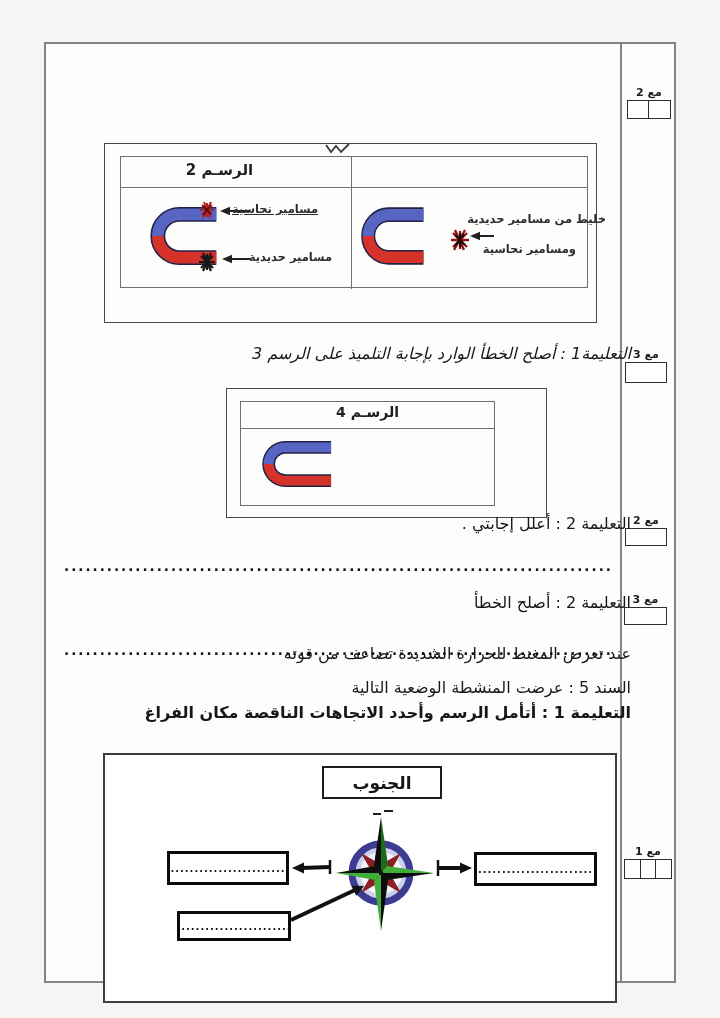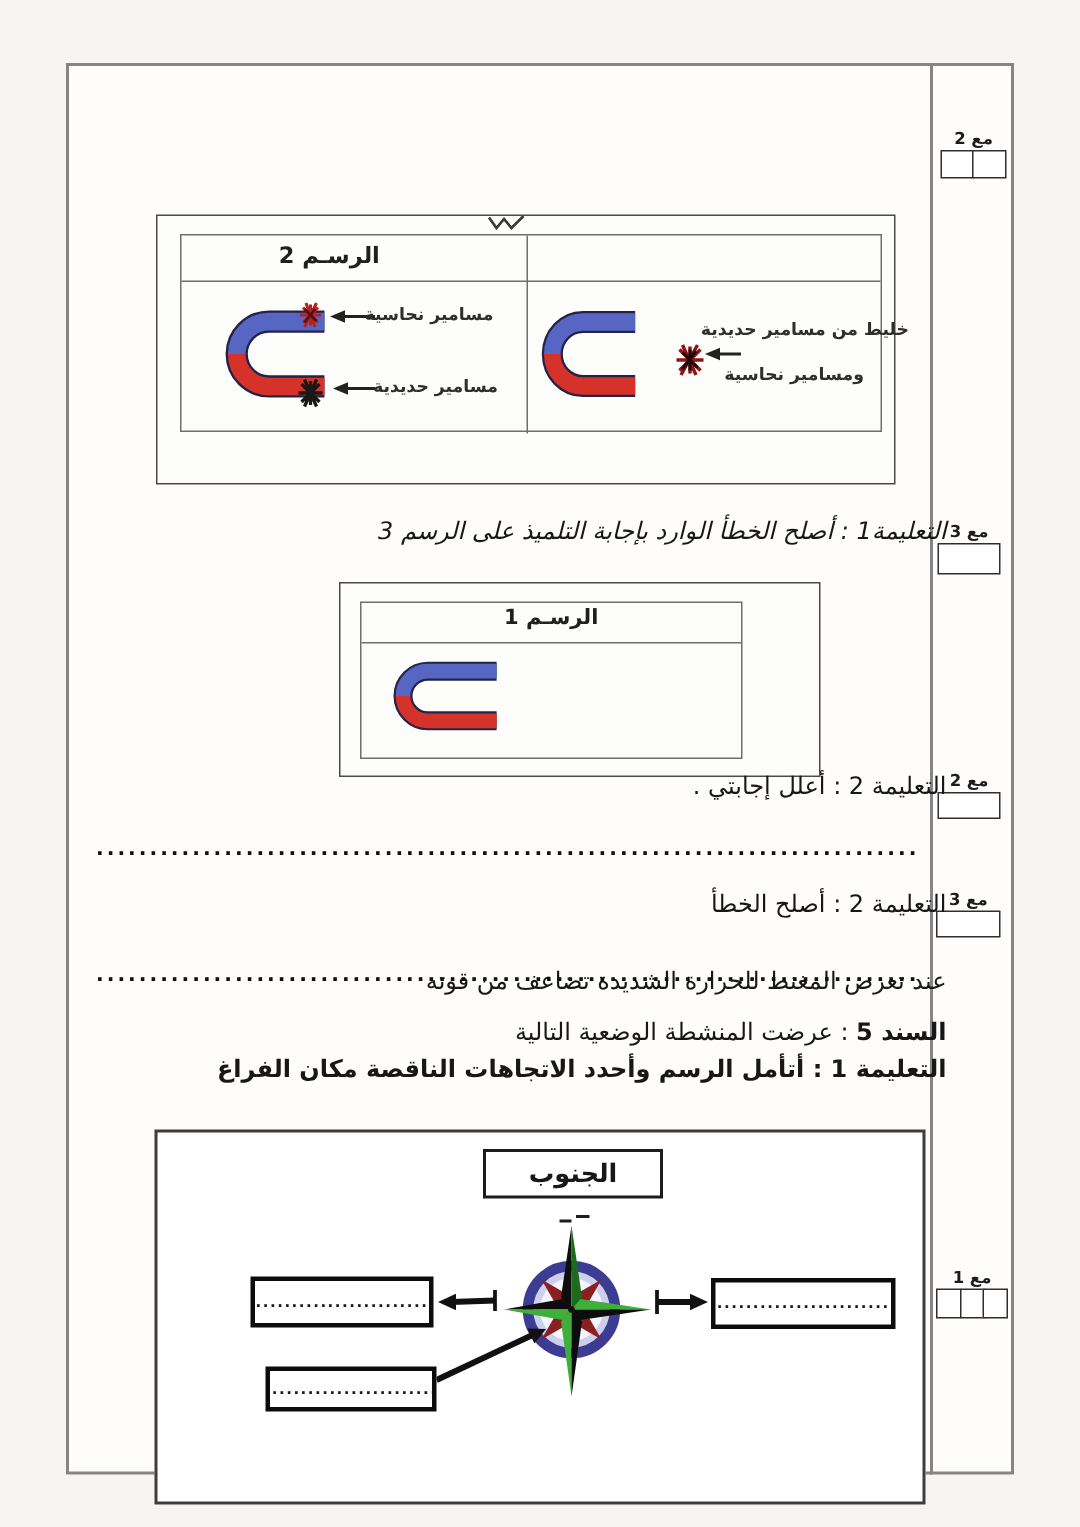--- a/index.html
+++ b/index.html
@@ -16,21 +16,21 @@
   .score-box + .score-box{margin-left:-1.5px;}
   .fig-frame{position:absolute;border:1.5px solid #4a4a4a;background:#fdfdfc;box-sizing:border-box;}
   .fig-table{position:absolute;border:1px solid #6e6e6e;background:#fdfdfc;box-sizing:border-box;}
   .fig-header-line{position:absolute;left:0;right:0;border-bottom:1px solid #6e6e6e;}
   .fig-caption{position:absolute;text-align:center;font-weight:bold;font-size:15px;color:#1f1f1f;direction:rtl;}
   .mag-label{position:absolute;direction:rtl;white-space:nowrap;font-size:11.5px;font-weight:bold;color:#2e2e2e;}
   .dotted-line{position:absolute;height:15px;overflow:hidden;font-size:13.5px;font-weight:bold;letter-spacing:2px;color:#101010;white-space:nowrap;}
   .blank-box{position:absolute;border:3px solid #0c0c0c;background:#fff;box-sizing:border-box;display:flex;align-items:center;justify-content:center;overflow:hidden;}
   .blank-dots{font-size:10px;letter-spacing:1px;font-weight:bold;color:#1a1a1a;white-space:nowrap;}
   .south-box{position:absolute;left:322px;top:766px;width:120px;height:33px;border:2px solid #1c1c1c;background:#fff;box-sizing:border-box;display:flex;align-items:center;justify-content:center;font-weight:bold;font-size:17px;direction:rtl;}
-  .bold{font-weight:bold;}
+  .bold{font-weight:normal;}
 </style>
 </head>
 <body>
 
 <div class="screen">
 
   <div class="page-frame"></div>
   <div class="margin-divider"></div>
 
   <div class="score-mark" style="left:626px;top:86px;width:46px;">
@@ -112,32 +112,32 @@
     <g stroke="#222" stroke-width="2">
       <line x1="146" y1="116" x2="124" y2="116"></line>
       <polygon points="118,116 128,111.8 128,120.2" fill="#222" stroke="none"></polygon>
     </g>
     <g stroke="#222" stroke-width="2">
       <line x1="390" y1="93" x2="372" y2="93"></line>
       <polygon points="366,93 376,88.8 376,97.2" fill="#222" stroke="none"></polygon>
     </g>
   </svg>
 
-  <div class="mag-label" style="right:407px;top:202px;">مسامير نحاسية</div>
+  <div class="mag-label" style="right:418px;top:202px;text-decoration:underline;">مسامير نحاسية</div>
   <div class="mag-label" style="right:404px;top:250px;">مسامير حديدية</div>
   <div class="mag-label" style="right:130px;top:212px;">خليط من مسامير حديدية</div>
   <div class="mag-label" style="right:160px;top:242px;">ومسامير نحاسية</div>
 
   <div class="line" style="right:105px;top:344px;font-style:italic;">التعليمة1 : أصلح الخطأ الوارد بإجابة التلميذ على الرسم 3</div>
 
   <div class="fig-frame" style="left:226px;top:388px;width:321px;height:130px;"></div>
   <div class="fig-table" style="left:240px;top:401px;width:255px;height:105px;">
     <div class="fig-header-line" style="top:26px;"></div>
   </div>
-  <div class="fig-caption" style="left:240px;top:404px;width:255px;font-size:14px;">الرسـم 1</div>
+  <div class="fig-caption" style="left:240px;top:404px;width:255px;font-size:14px;">الرسـم 4</div>
   <svg class="abs" style="left:256px;top:436px;" width="78" height="56" viewBox="0 0 80 52">
     <path d="M 77,9 L 30,9 A 17,17 0 0 0 13,26 A 17,17 0 0 0 30,43 L 77,43" fill="none" stroke-width="13" stroke="#23234a"></path>
     <path d="M 77,9 L 30,9 A 17,17 0 0 0 13,26" fill="none" stroke-width="10" stroke="#5666c2"></path>
     <path d="M 13,26 A 17,17 0 0 0 30,43 L 77,43" fill="none" stroke-width="10" stroke="#d5332a"></path>
   </svg>
 
   <div class="line" style="right:105px;top:514px;">التعليمة 2 : أعلل إجابتي .</div>
   <div class="dotted-line" style="left:64px;top:558px;width:550px;">......................................................................................................................................................</div>
 
   <div class="line" style="right:105px;top:593px;">التعليمة 2 : أصلح الخطأ</div>

